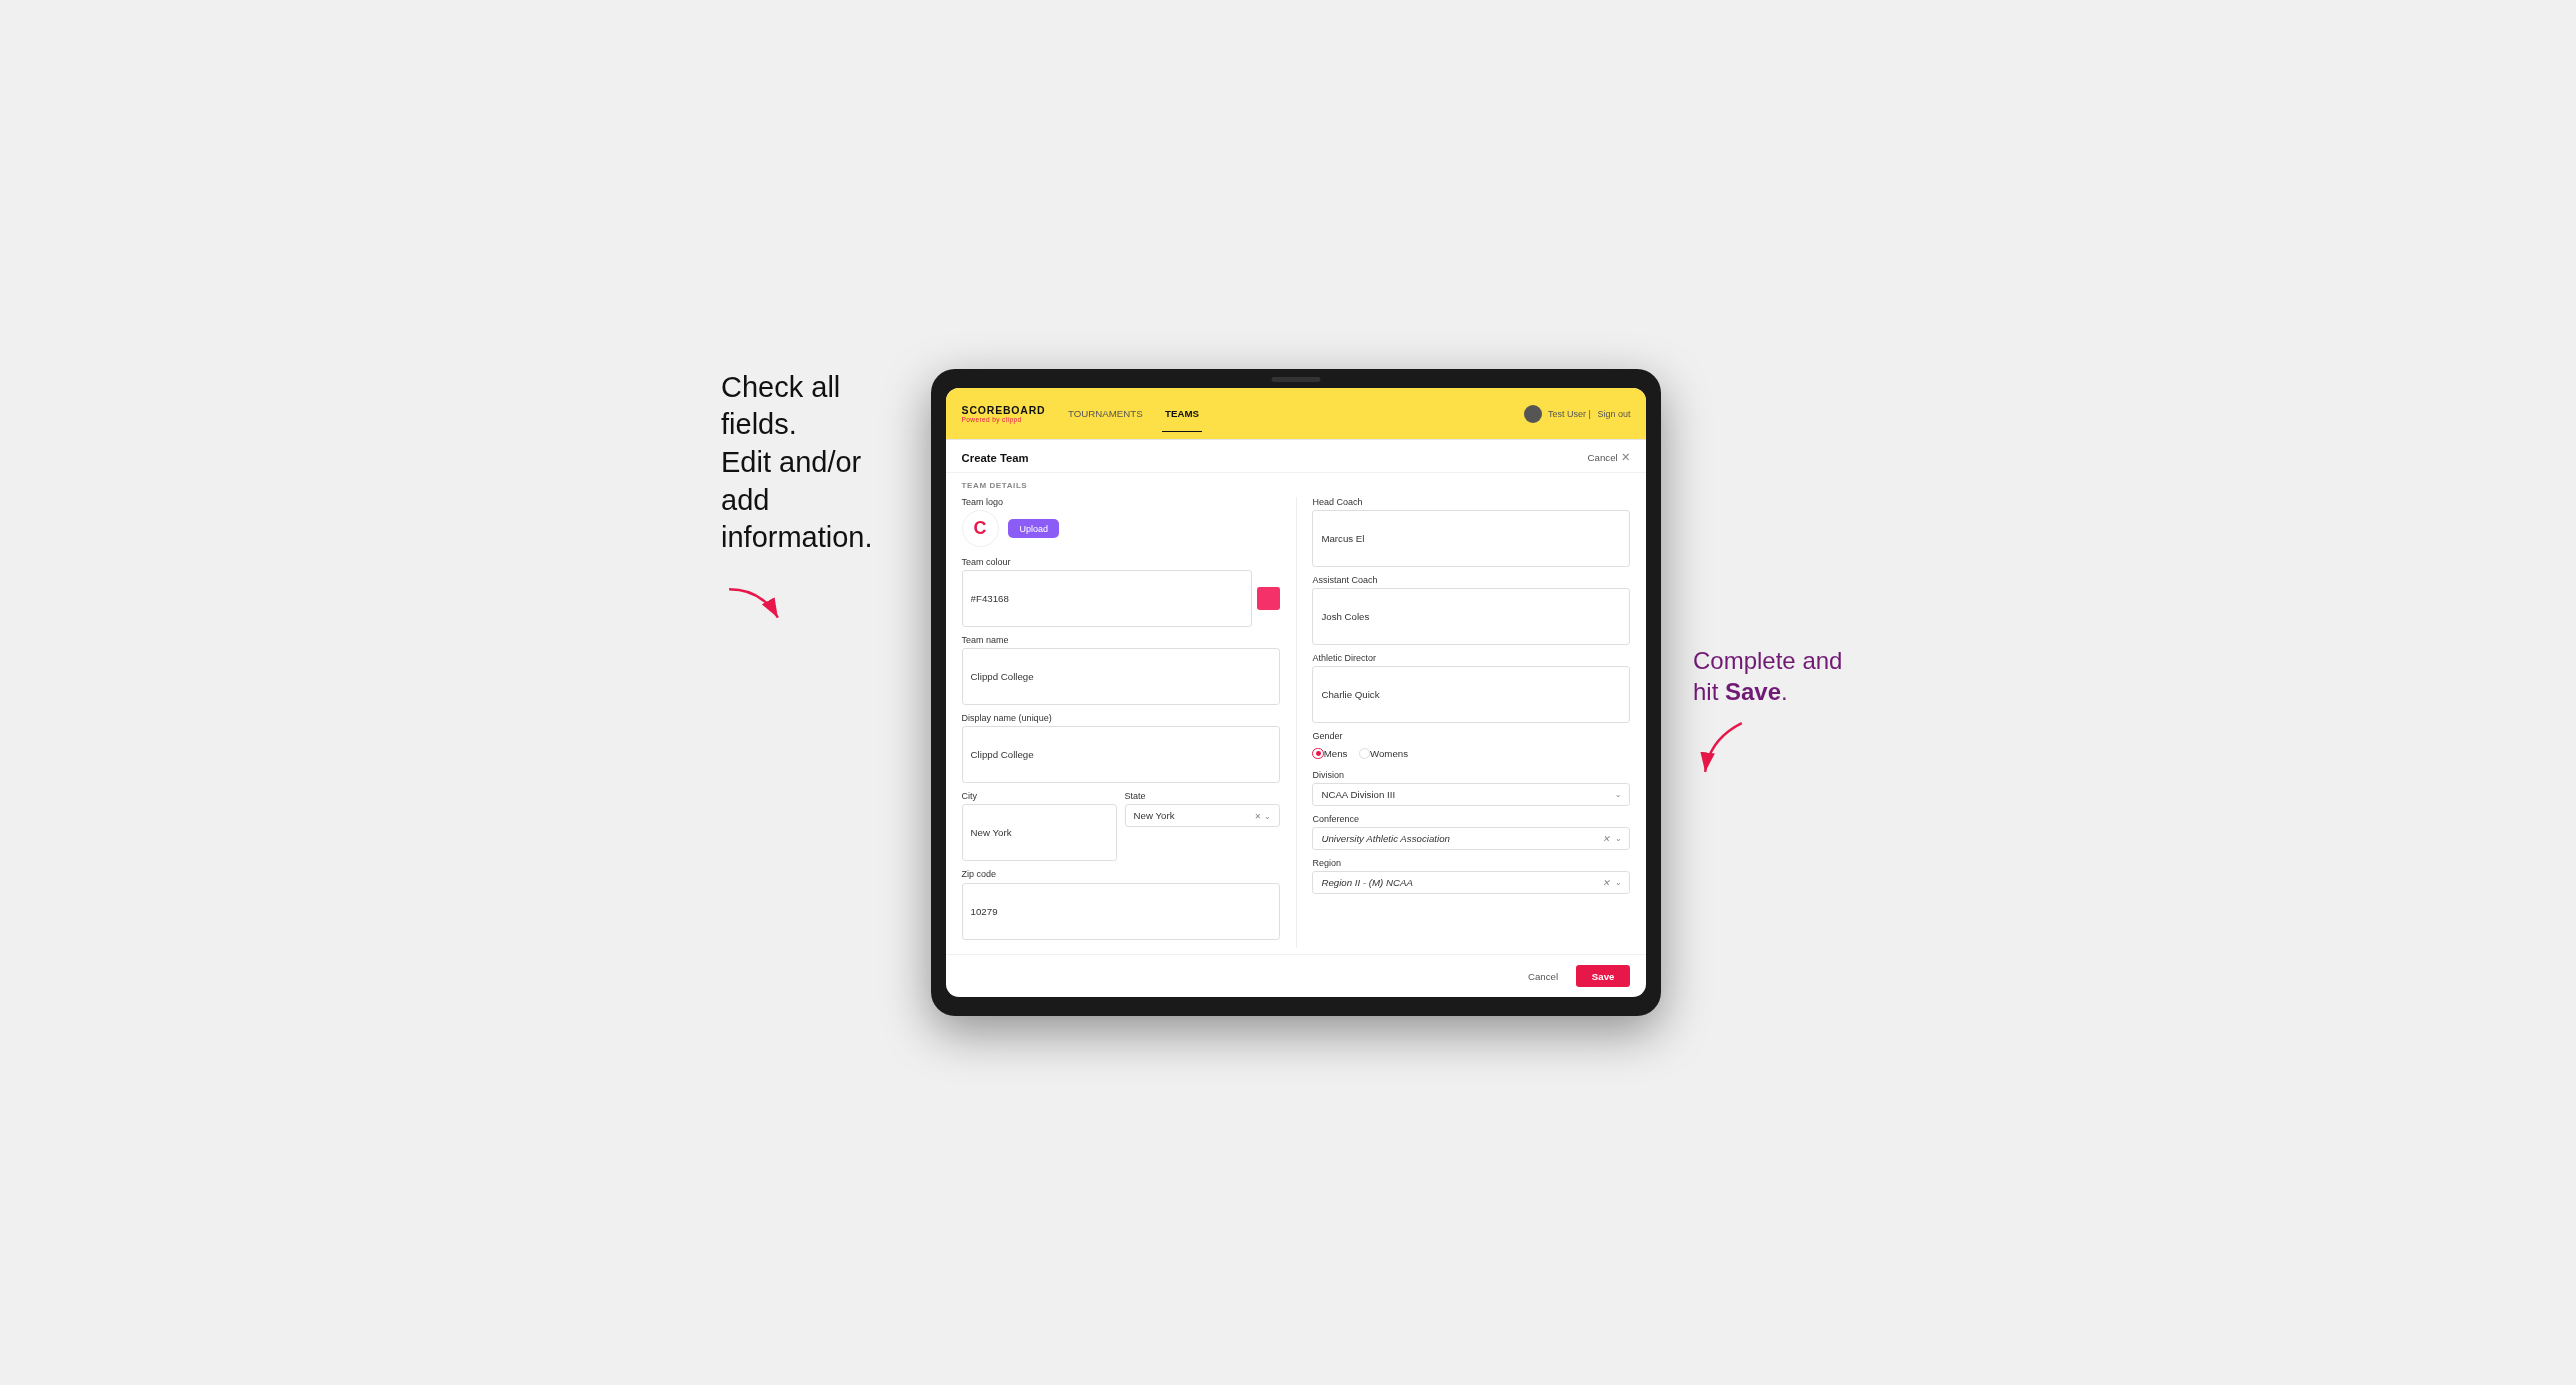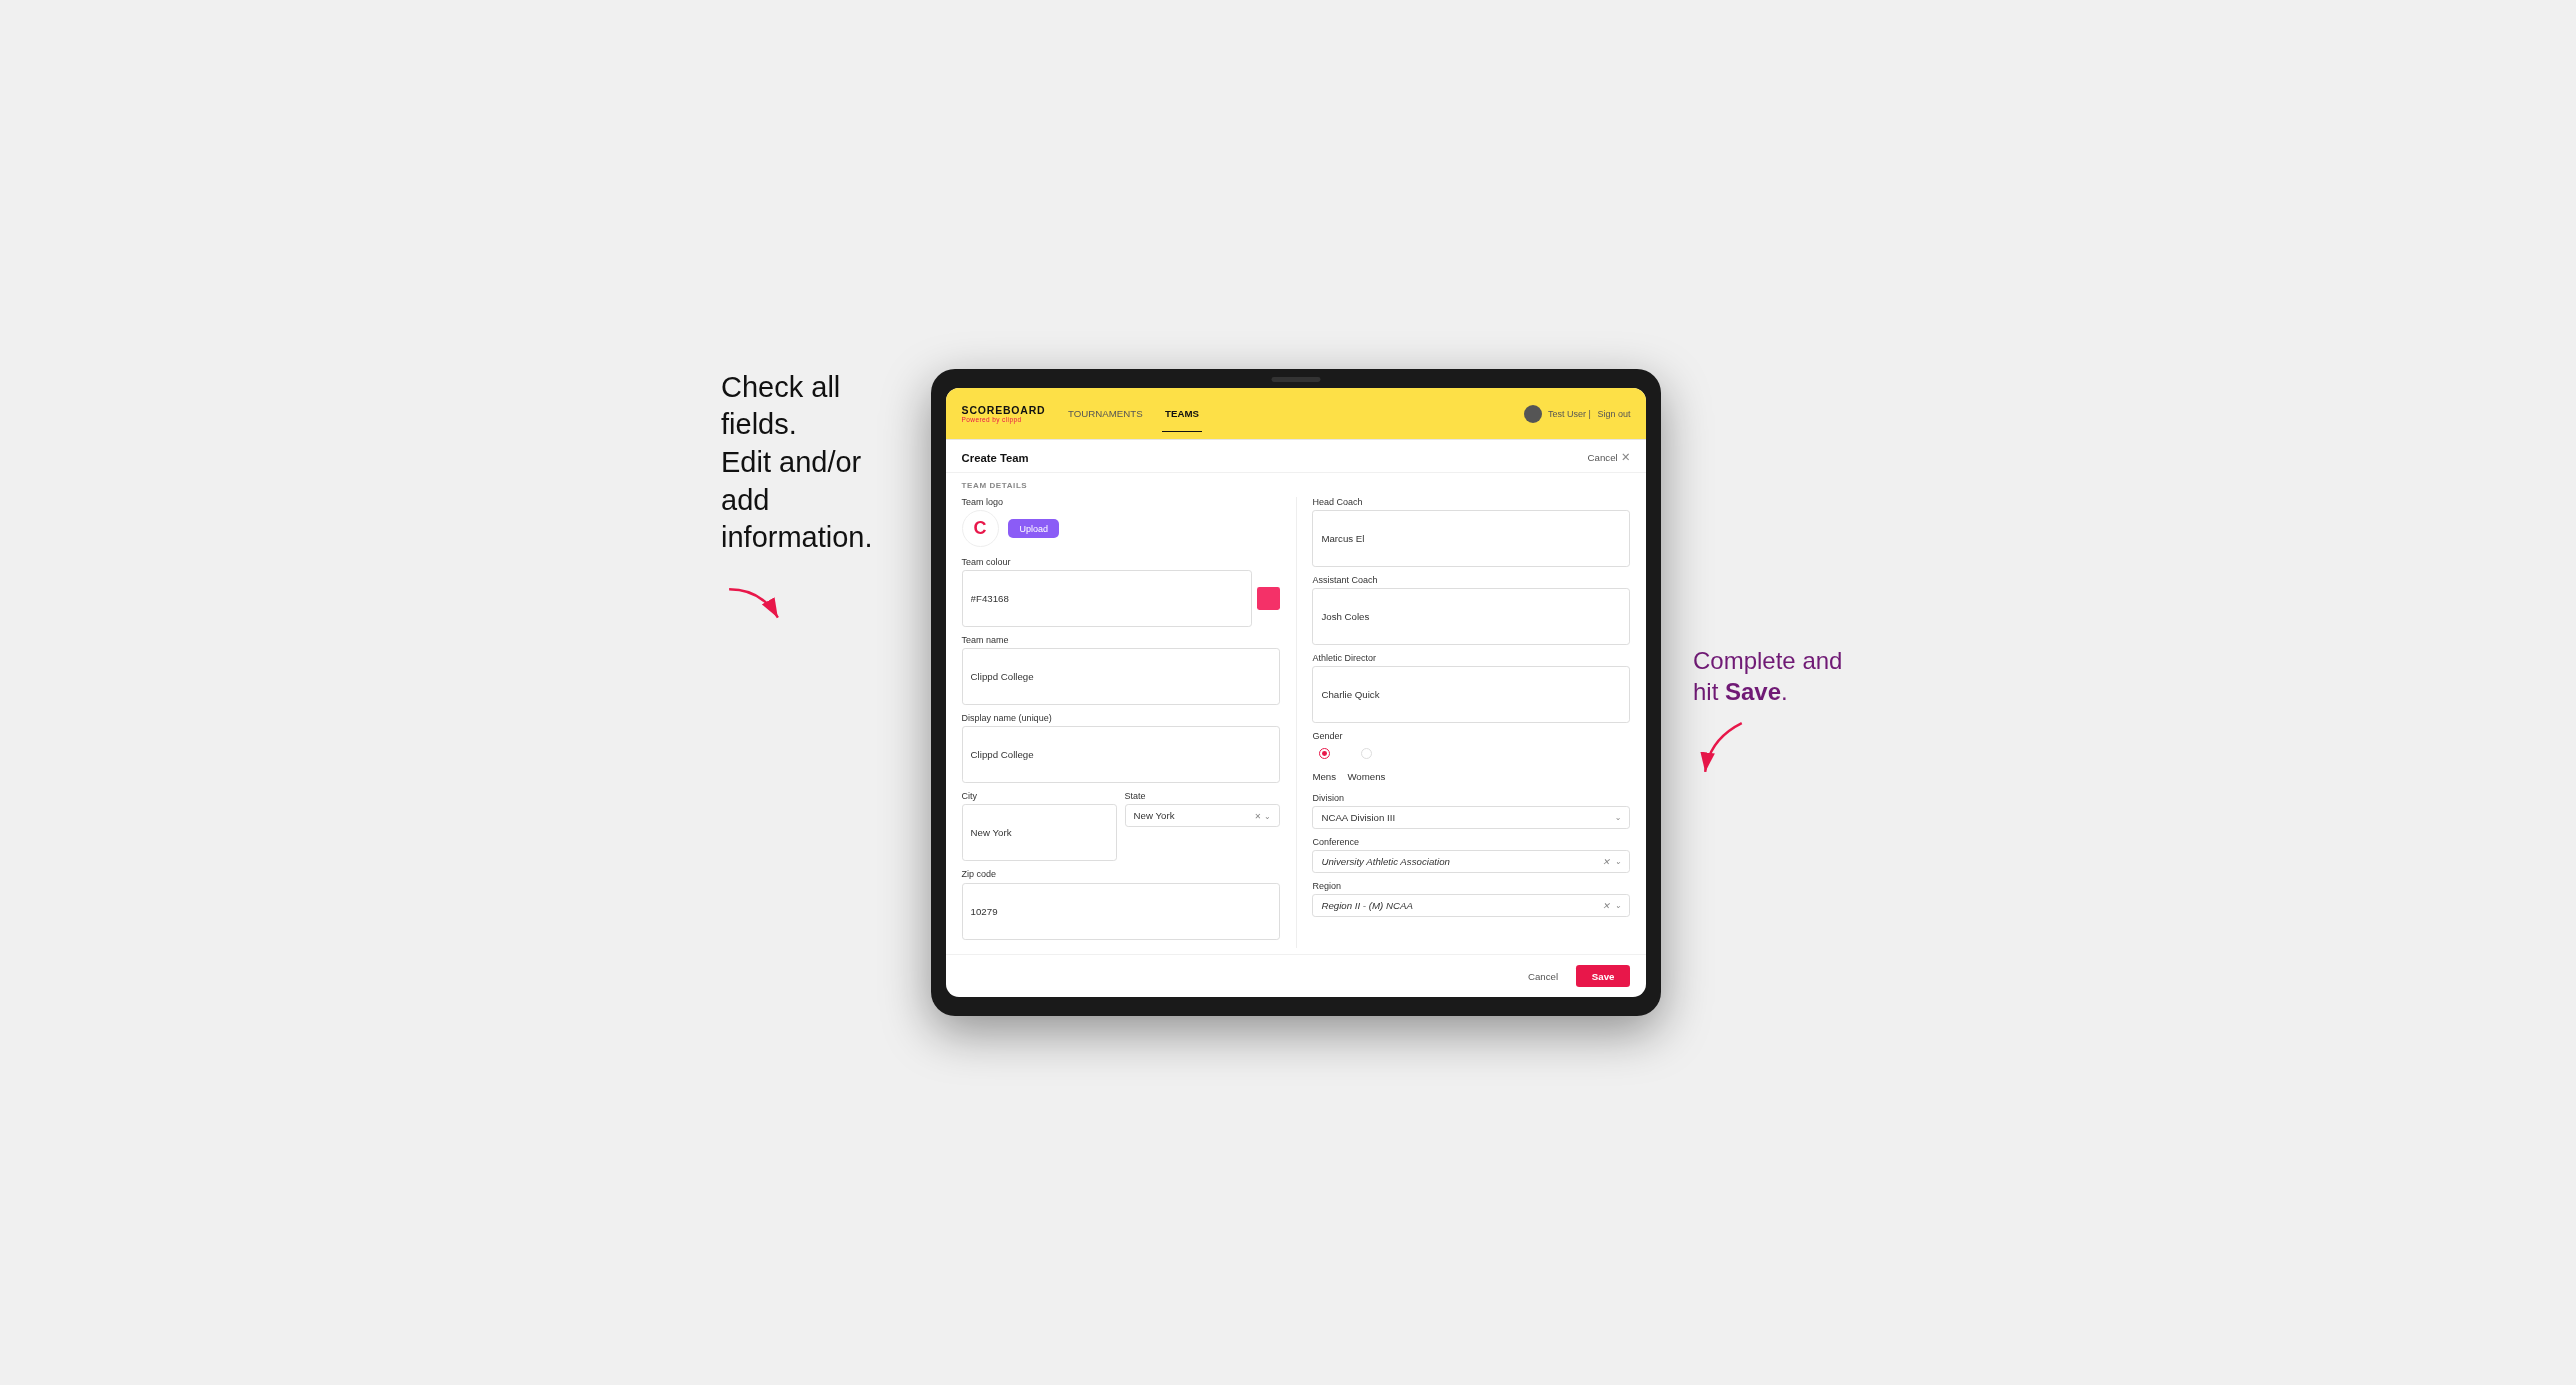--- a/index.html
+++ b/index.html
@@ -323,25 +323,24 @@
     .radio-group {
       display: flex;
       gap: 11.3px;
       align-items: center;
       padding: 3.2px 0;
     }
 
     .radio-item {
       display: flex;
       align-items: center;
-      gap: 12px;
+      gap: 0;
       font-size: 9.7px;
       color: #333;
       cursor: pointer;
-      flex-direction: column;
     }
 
     .radio-dot {
       width: 11.3px;
       height: 11.3px;
       border-radius: 50%;
       border: 1.6px solid #ddd;
       display: flex;
       align-items: center;
       justify-content: center;

